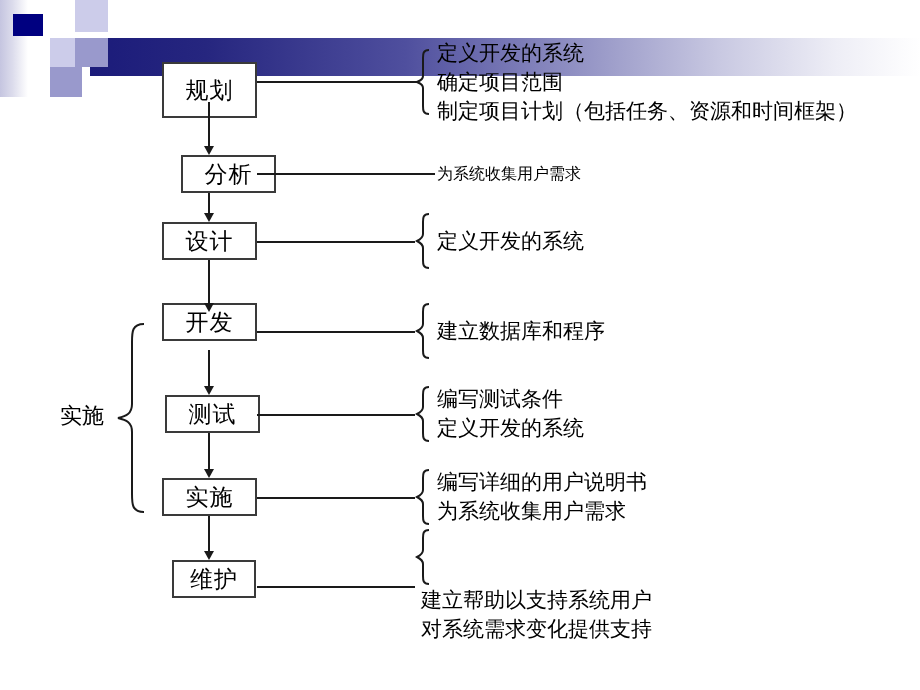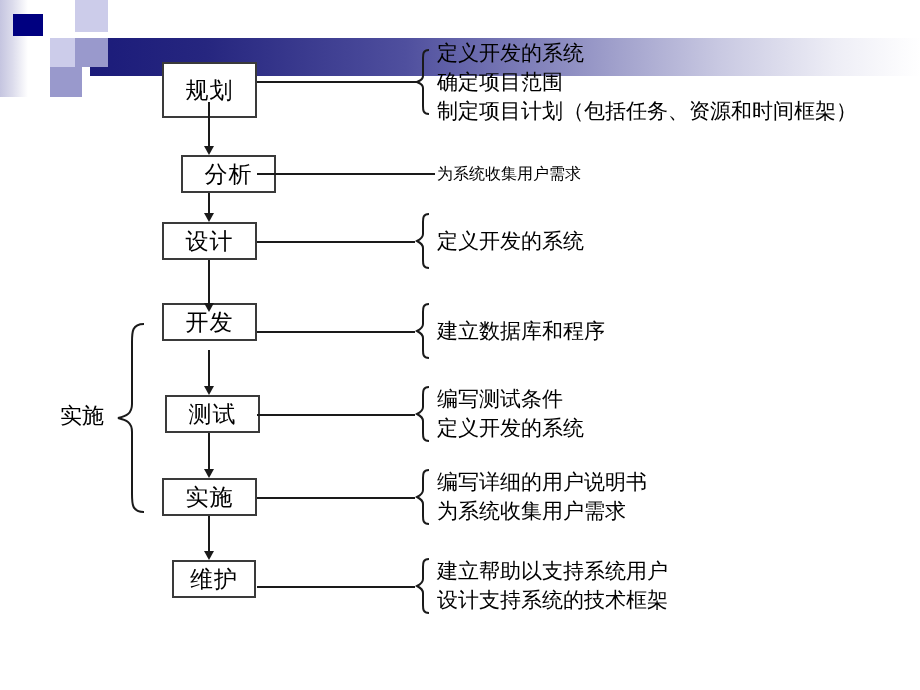--- a/index.html
+++ b/index.html
@@ -241,29 +241,29 @@
       <svg width="16" height="58" viewBox="0 0 16 58">
         <path d="M14 2 C8 2 8 6 8 10 L8 22 C8 26 4 28 2 29 C4 30 8 32 8 36 L8 48 C8 52 8 56 14 56" fill="none" stroke="#1a1a1a" stroke-width="2"></path>
       </svg>
     </div>
     <div class="ann-lines">
       <span class="ann-line">编写详细的用户说明书</span>
       <span class="ann-line">为系统收集用户需求</span>
     </div>
   </div>
 
-  <div class="ann" style="left:415px; top:557px; height:58px;">
+  <div class="ann" style="left:415px; top:528px; height:58px;flex-direction:column;">
     <div class="brace">
       <svg width="16" height="58" viewBox="0 0 16 58">
         <path d="M14 2 C8 2 8 6 8 10 L8 22 C8 26 4 28 2 29 C4 30 8 32 8 36 L8 48 C8 52 8 56 14 56" fill="none" stroke="#1a1a1a" stroke-width="2"></path>
       </svg>
     </div>
     <div class="ann-lines">
       <span class="ann-line">建立帮助以支持系统用户</span>
-      <span class="ann-line">设计支持系统的技术框架</span>
+      <span class="ann-line">对系统需求变化提供支持</span>
     </div>
   </div>
 
   <div class="group-label" style="left:60px; top:405px;">
     <span>实施</span>
   </div>
   <div class="group-brace" style="left:116px; top:322px;">
     <svg width="30" height="192" viewBox="0 0 30 192">
       <path d="M28 2 C16 2 16 10 16 20 L16 82 C16 92 10 94 2 96 C10 98 16 100 16 110 L16 172 C16 182 16 190 28 190" fill="none" stroke="#1a1a1a" stroke-width="2"></path>
     </svg>

